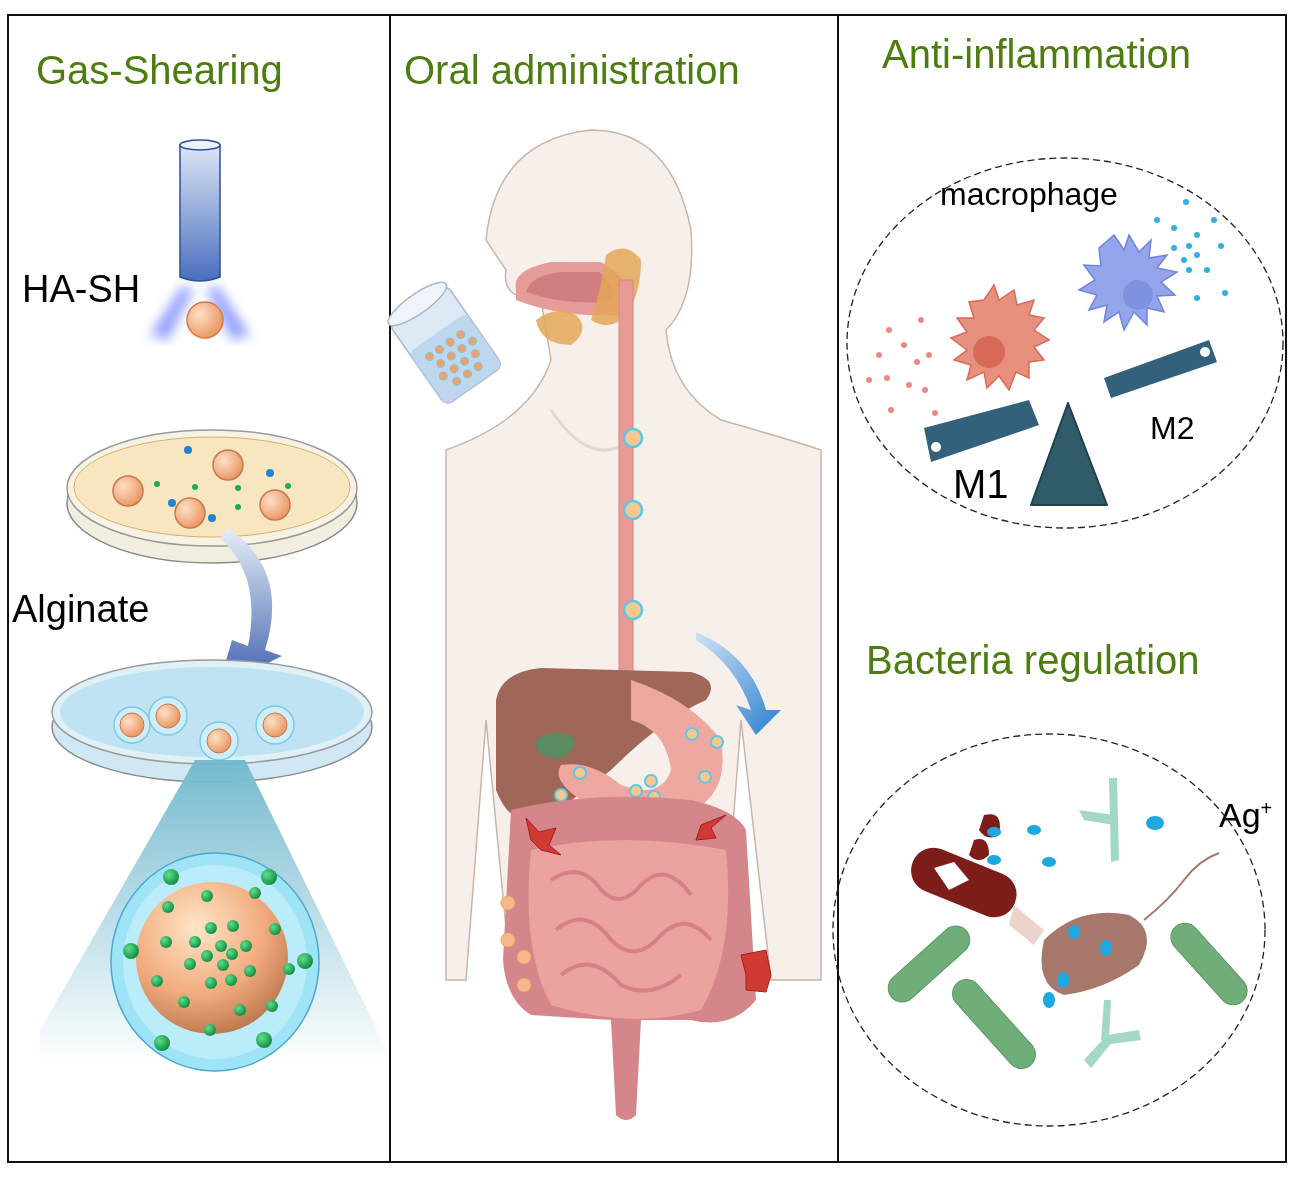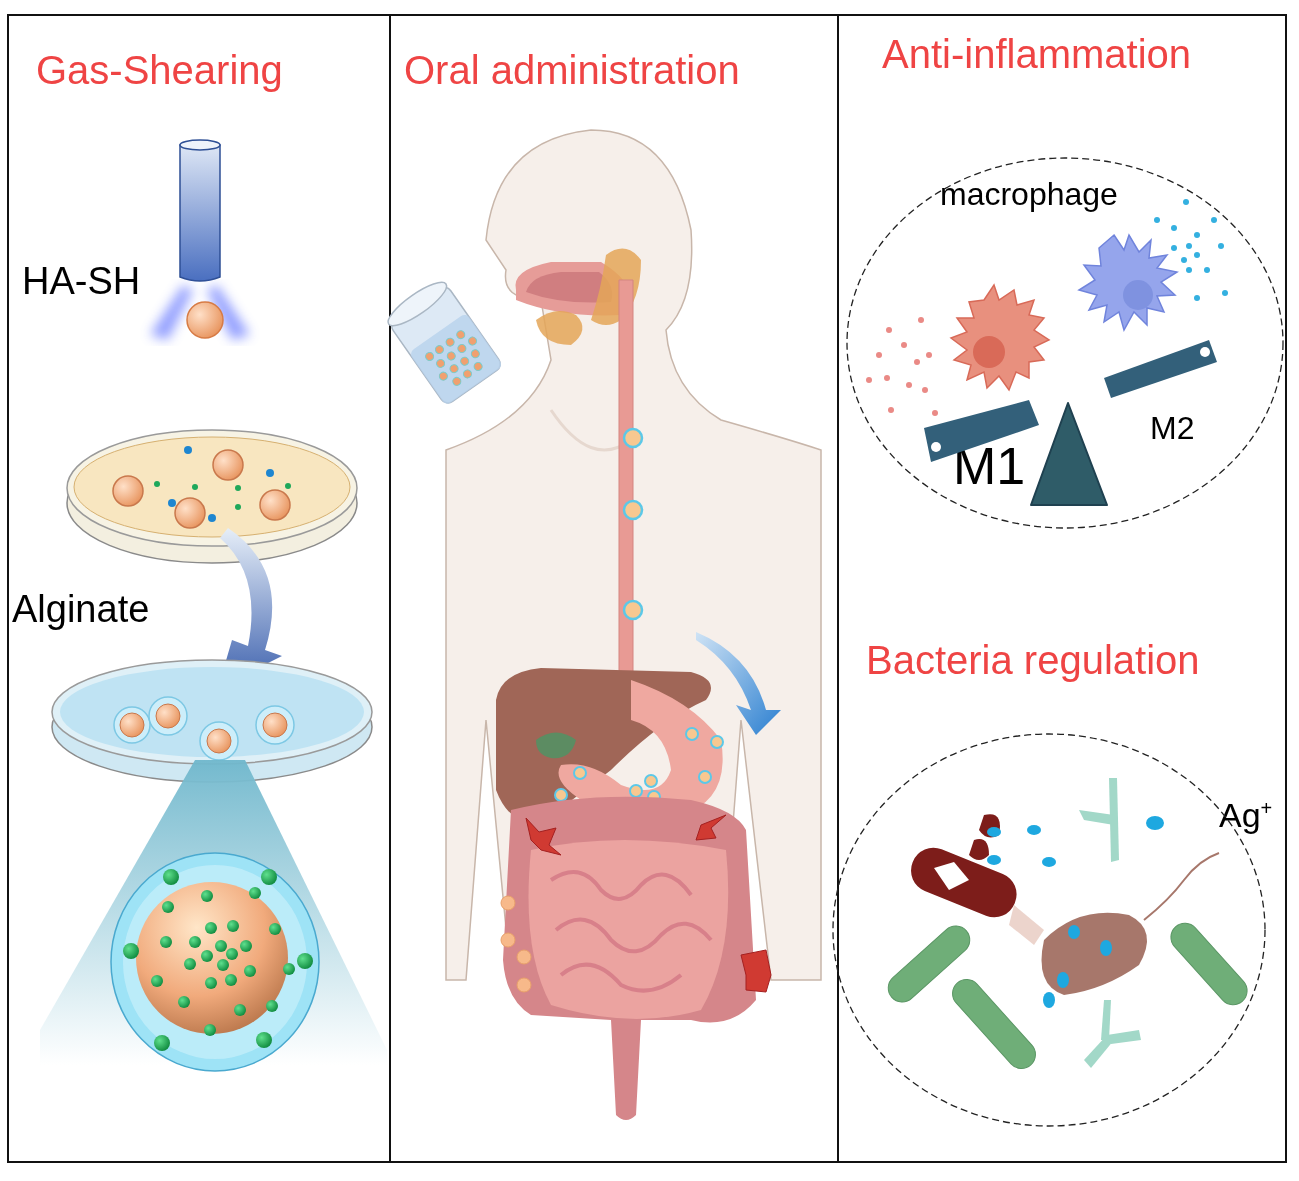--- a/index.html
+++ b/index.html
@@ -1,31 +1,31 @@
 <!DOCTYPE html>
 <html><head>
 <meta charset="utf-8">
 <style>
   html,body{margin:0;padding:0;background:#fff;}
   body{width:1299px;height:1181px;position:relative;overflow:hidden;font-family:"Liberation Sans",sans-serif;}
   .frame{position:absolute;left:7px;top:14px;width:1280px;height:1149px;border:2px solid #111;box-sizing:border-box;}
   .divider{position:absolute;top:14px;width:2px;height:1149px;background:#111;}
-  .panel-title{position:absolute;font-size:40px;color:#ef4444;white-space:nowrap;}
+  .panel-title{position:absolute;font-size:40px;color:#4d7c0f;white-space:nowrap;}
   .label{position:absolute;font-size:38px;color:#000;white-space:nowrap;}
   svg{position:absolute;overflow:visible;}
 </style>
 </head>
 <body>
 
 <div class="frame"></div>
 <div class="divider" style="left:389px"></div>
 <div class="divider" style="left:837px"></div>
 
 <div class="panel-title" style="left:36px;top:48px">Gas-Shearing</div>
-<div class="label" style="left:22px;top:260px">HA-SH</div>
+<div class="label" style="left:22px;top:268px">HA-SH</div>
 <div class="label" style="left:12px;top:588px">Alginate</div>
 
 <svg style="left:0;top:0" width="390" height="1181">
   <defs>
     <linearGradient id="nozzleGrad" x1="0" y1="0" x2="0" y2="1">
       <stop offset="0" stop-color="#dde6f5"></stop>
         <stop offset="1" stop-color="#4a6fc0"></stop>
     </linearGradient>
     <radialGradient id="beadGrad" cx="0.35" cy="0.35" r="0.7">
       <stop offset="0" stop-color="#ffe0c8"></stop>
@@ -230,21 +230,21 @@
   <g fill="#f7b98a" stroke="#e8a06a" stroke-width="1">
     <circle cx="117" cy="903" r="7"></circle>
       <circle cx="117" cy="940" r="7"></circle>
       <circle cx="133" cy="957" r="7"></circle>
       <circle cx="133" cy="985" r="7"></circle>
   </g>
 </svg>
 
 <div class="panel-title" style="left:882px;top:32px">Anti-inflammation</div>
 <div class="label" style="left:940px;top:176px;font-size:32px">macrophage</div>
-<div class="label" style="left:953px;top:436px;font-size:52px">M1</div>
+<div class="label" style="left:953px;top:462px;font-size:40px">M1</div>
 <div class="label" style="left:1150px;top:410px;font-size:32px">M2</div>
 <div class="panel-title" style="left:866px;top:638px">Bacteria regulation</div>
 <div class="label" style="left:1219px;top:796px;font-size:34px"><span>Ag</span><sup style="font-size:20px">+</sup></div>
 
 <svg style="left:839px;top:0" width="448" height="1181">
 
   <ellipse cx="226" cy="343" rx="218" ry="185" fill="none" stroke="#222" stroke-width="1.3" stroke-dasharray="7 4"></ellipse>
 
   <g>
     <path d="M145 300 L155 285 L160 300 L175 290 L178 305 L195 300 L190 315 L205 318 L195 330 L210 340 L195 347 L205 360 L190 362 L190 378 L177 372 L170 390 L160 376 L148 388 L145 372 L128 380 L132 365 L115 360 L128 350 L112 338 L128 332 L118 318 L135 318 L130 302 Z" fill="#e8907e" stroke="#d86a58" stroke-width="1.5"></path>

